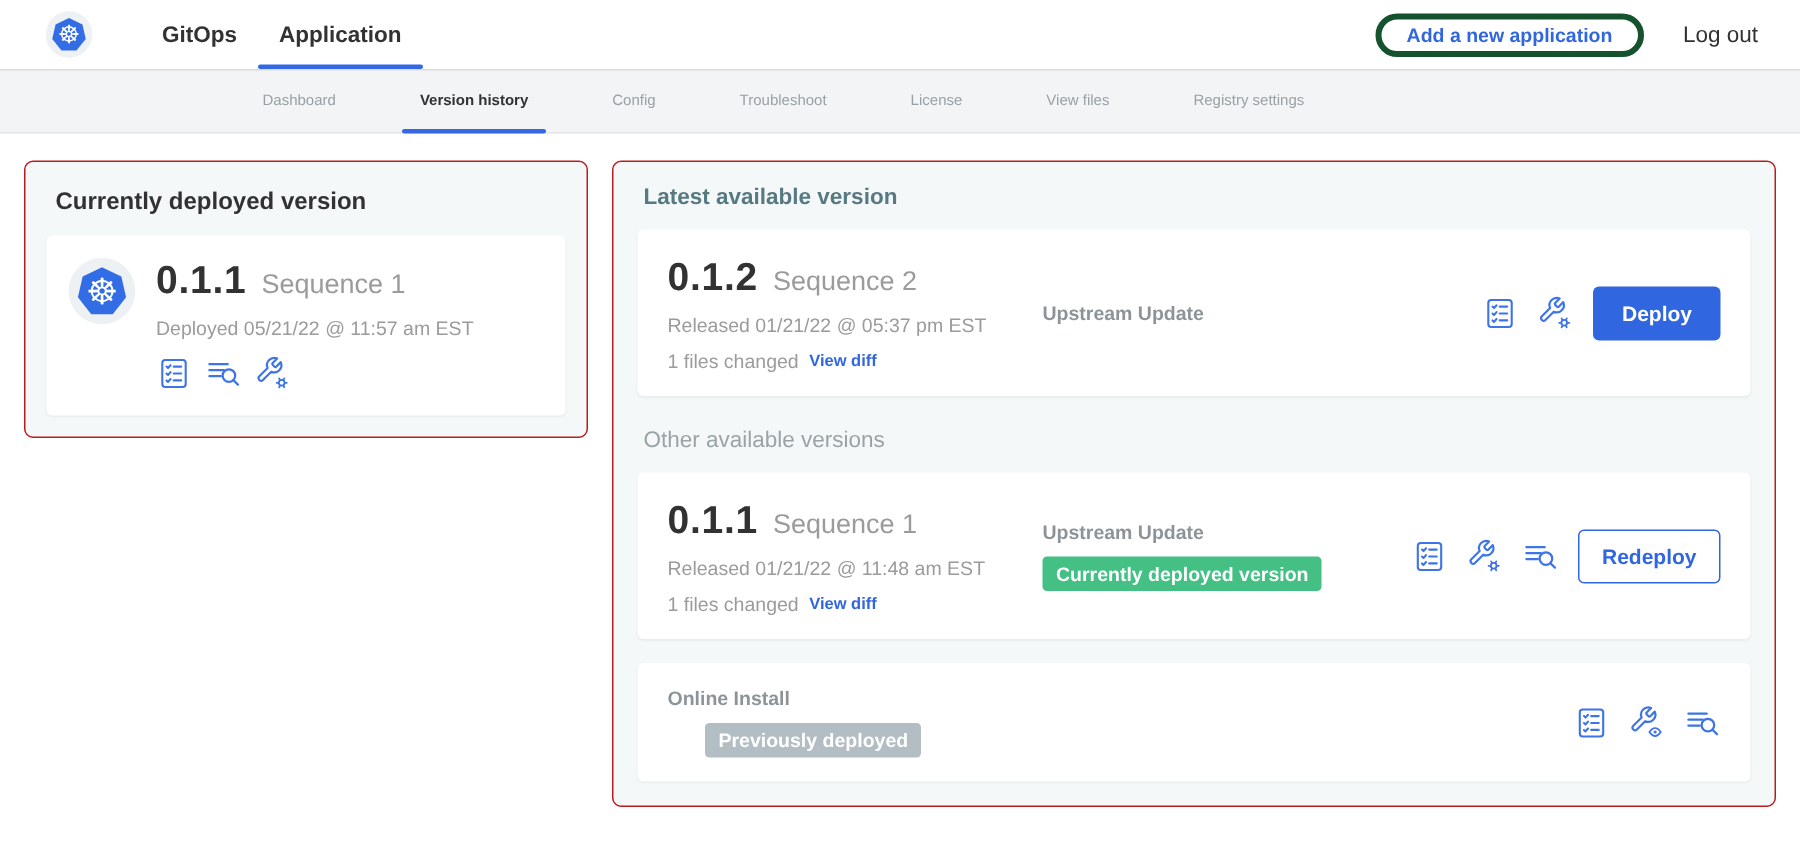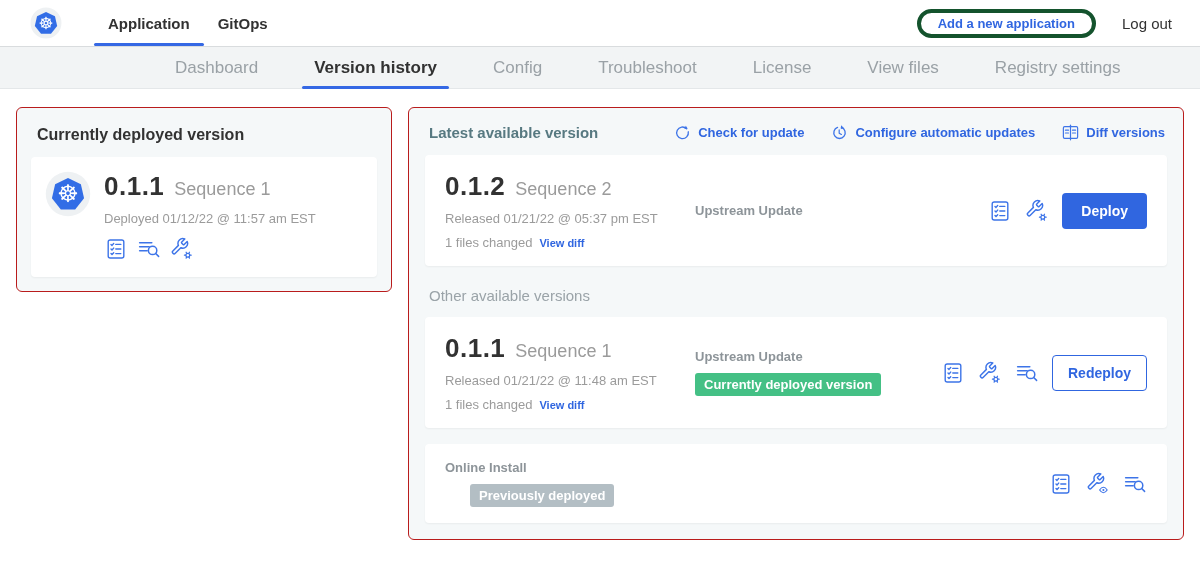--- a/index.html
+++ b/index.html
@@ -15,21 +15,21 @@
   .logo-wrap { width:32px; height:32px; flex:0 0 auto; }
   .topnav-tabs { display:flex; height:46px; margin-left:32px; }
   .topnav-tab { position:relative; display:flex; align-items:center; padding:0 14px; font-size:15px; font-weight:700; color:#323232; cursor:pointer; }
   .topnav-tab.inactive { font-weight:600; }
   .topnav-tab.active::after { content:""; position:absolute; left:0; right:0; bottom:0; height:3px; background:#3568e4; border-radius:2px; }
   .topnav-spacer { flex:1; }
   .add-app-btn { border:4px solid #14532d; color:#3066e0; background:#fff; border-radius:15px; height:29px; padding:0 17px; font-size:13px; font-weight:700; font-family:inherit; cursor:pointer; }
   .logout { margin-left:26px; font-size:15px; color:#323232; cursor:pointer; }
   
   .subnav { height:43px; background:#f2f4f5; border-top:1px solid #d9dcde; border-bottom:1px solid #e4e7e9; display:flex; padding-left:163px; }
-  .subnav-item { position:relative; display:flex; align-items:center; padding:0 12px; margin-right:32px; font-size:17px; color:#9aa1a6; cursor:pointer; }
+  .subnav-item { position:relative; display:flex; align-items:center; padding:0 12px; margin-right:32px; font-size:10px; color:#9aa1a6; cursor:pointer; }
   .subnav-item.active { color:#323232; font-weight:700; }
   .subnav-item.active::after { content:""; position:absolute; left:0; right:0; bottom:-1px; height:3px; background:#3568e4; border-radius:2px; }
   
   .main { display:flex; align-items:flex-start; gap:16px; padding:18px 16px 0 16px; }
   .panel { background:#f5f8f9; border:1px solid #b91c1c; border-radius:6px; }
   .left-panel { width:376px; padding:14px; flex:0 0 auto; }
   .left-panel-title { font-size:16px; font-weight:700; color:#323232; margin:4px 0 13px 6px; }
   .deployed-card { background:#fff; border-radius:4px; box-shadow:0 1px 2px rgba(0,0,0,.05); padding:14px 16px 16px 14px; display:flex; gap:13px; }
   .app-logo { width:46px; height:46px; flex:0 0 auto; }
   .ver-row { display:flex; align-items:baseline; }
@@ -135,25 +135,25 @@
       </g>
     </symbol>
   </defs>
 </svg>
 
 <div class="topnav">
   <svg class="logo-wrap">
       <use href="#sym-k8s"></use>
     </svg>
   <div class="topnav-tabs">
+    <div class="topnav-tab inactive">
+      <span>GitOps</span>
+    </div>
     <div class="topnav-tab active">
       <span>Application</span>
-    </div>
-    <div class="topnav-tab inactive">
-      <span>GitOps</span>
     </div>
   </div>
   <div class="topnav-spacer"></div>
   <button class="add-app-btn">Add a new application</button>
   <span class="logout">Log out</span>
 </div>
 
 <div class="subnav">
   <div class="subnav-item">
       <span>Dashboard</span>
@@ -184,59 +184,39 @@
     <div class="left-panel-title">Currently deployed version</div>
     <div class="deployed-card">
       <svg class="app-logo">
           <use href="#sym-k8s"></use>
         </svg>
       <div>
         <div class="ver-row">
           <span class="ver-num">0.1.1</span>
           <span class="ver-seq">Sequence 1</span>
         </div>
-        <div class="muted deployed-at">Deployed 01/12/22 @ 11:57 am EST</div>
+        <div class="muted deployed-at">Deployed 05/21/22 @ 11:57 am EST</div>
         <div class="icon-row">
           <svg class="icon">
               <use href="#sym-release-notes"></use>
             </svg>
           <svg class="icon">
               <use href="#sym-preflight"></use>
             </svg>
           <svg class="icon">
               <use href="#sym-edit-config"></use>
             </svg>
         </div>
       </div>
     </div>
   </div>
 
   <div class="panel right-panel">
     <div class="rp-header">
       <span class="rp-title">Latest available version</span>
-      <div class="rp-actions">
-        <div class="rp-action">
-          <svg class="icon">
-              <use href="#sym-refresh"></use>
-            </svg>
-          <span>Check for update</span>
-        </div>
-        <div class="rp-action">
-          <svg class="icon">
-              <use href="#sym-schedule-update"></use>
-            </svg>
-          <span>Configure automatic updates</span>
-        </div>
-        <div class="rp-action">
-          <svg class="icon">
-              <use href="#sym-diff"></use>
-            </svg>
-          <span>Diff versions</span>
-        </div>
-      </div>
     </div>
 
     <div class="version-card">
       <div class="vc-left">
         <div class="ver-row">
           <span class="ver-num">0.1.2</span>
           <span class="ver-seq">Sequence 2</span>
         </div>
         <div class="muted vc-released">Released 01/21/22 @ 05:37 pm EST</div>
         <div class="vc-files">

